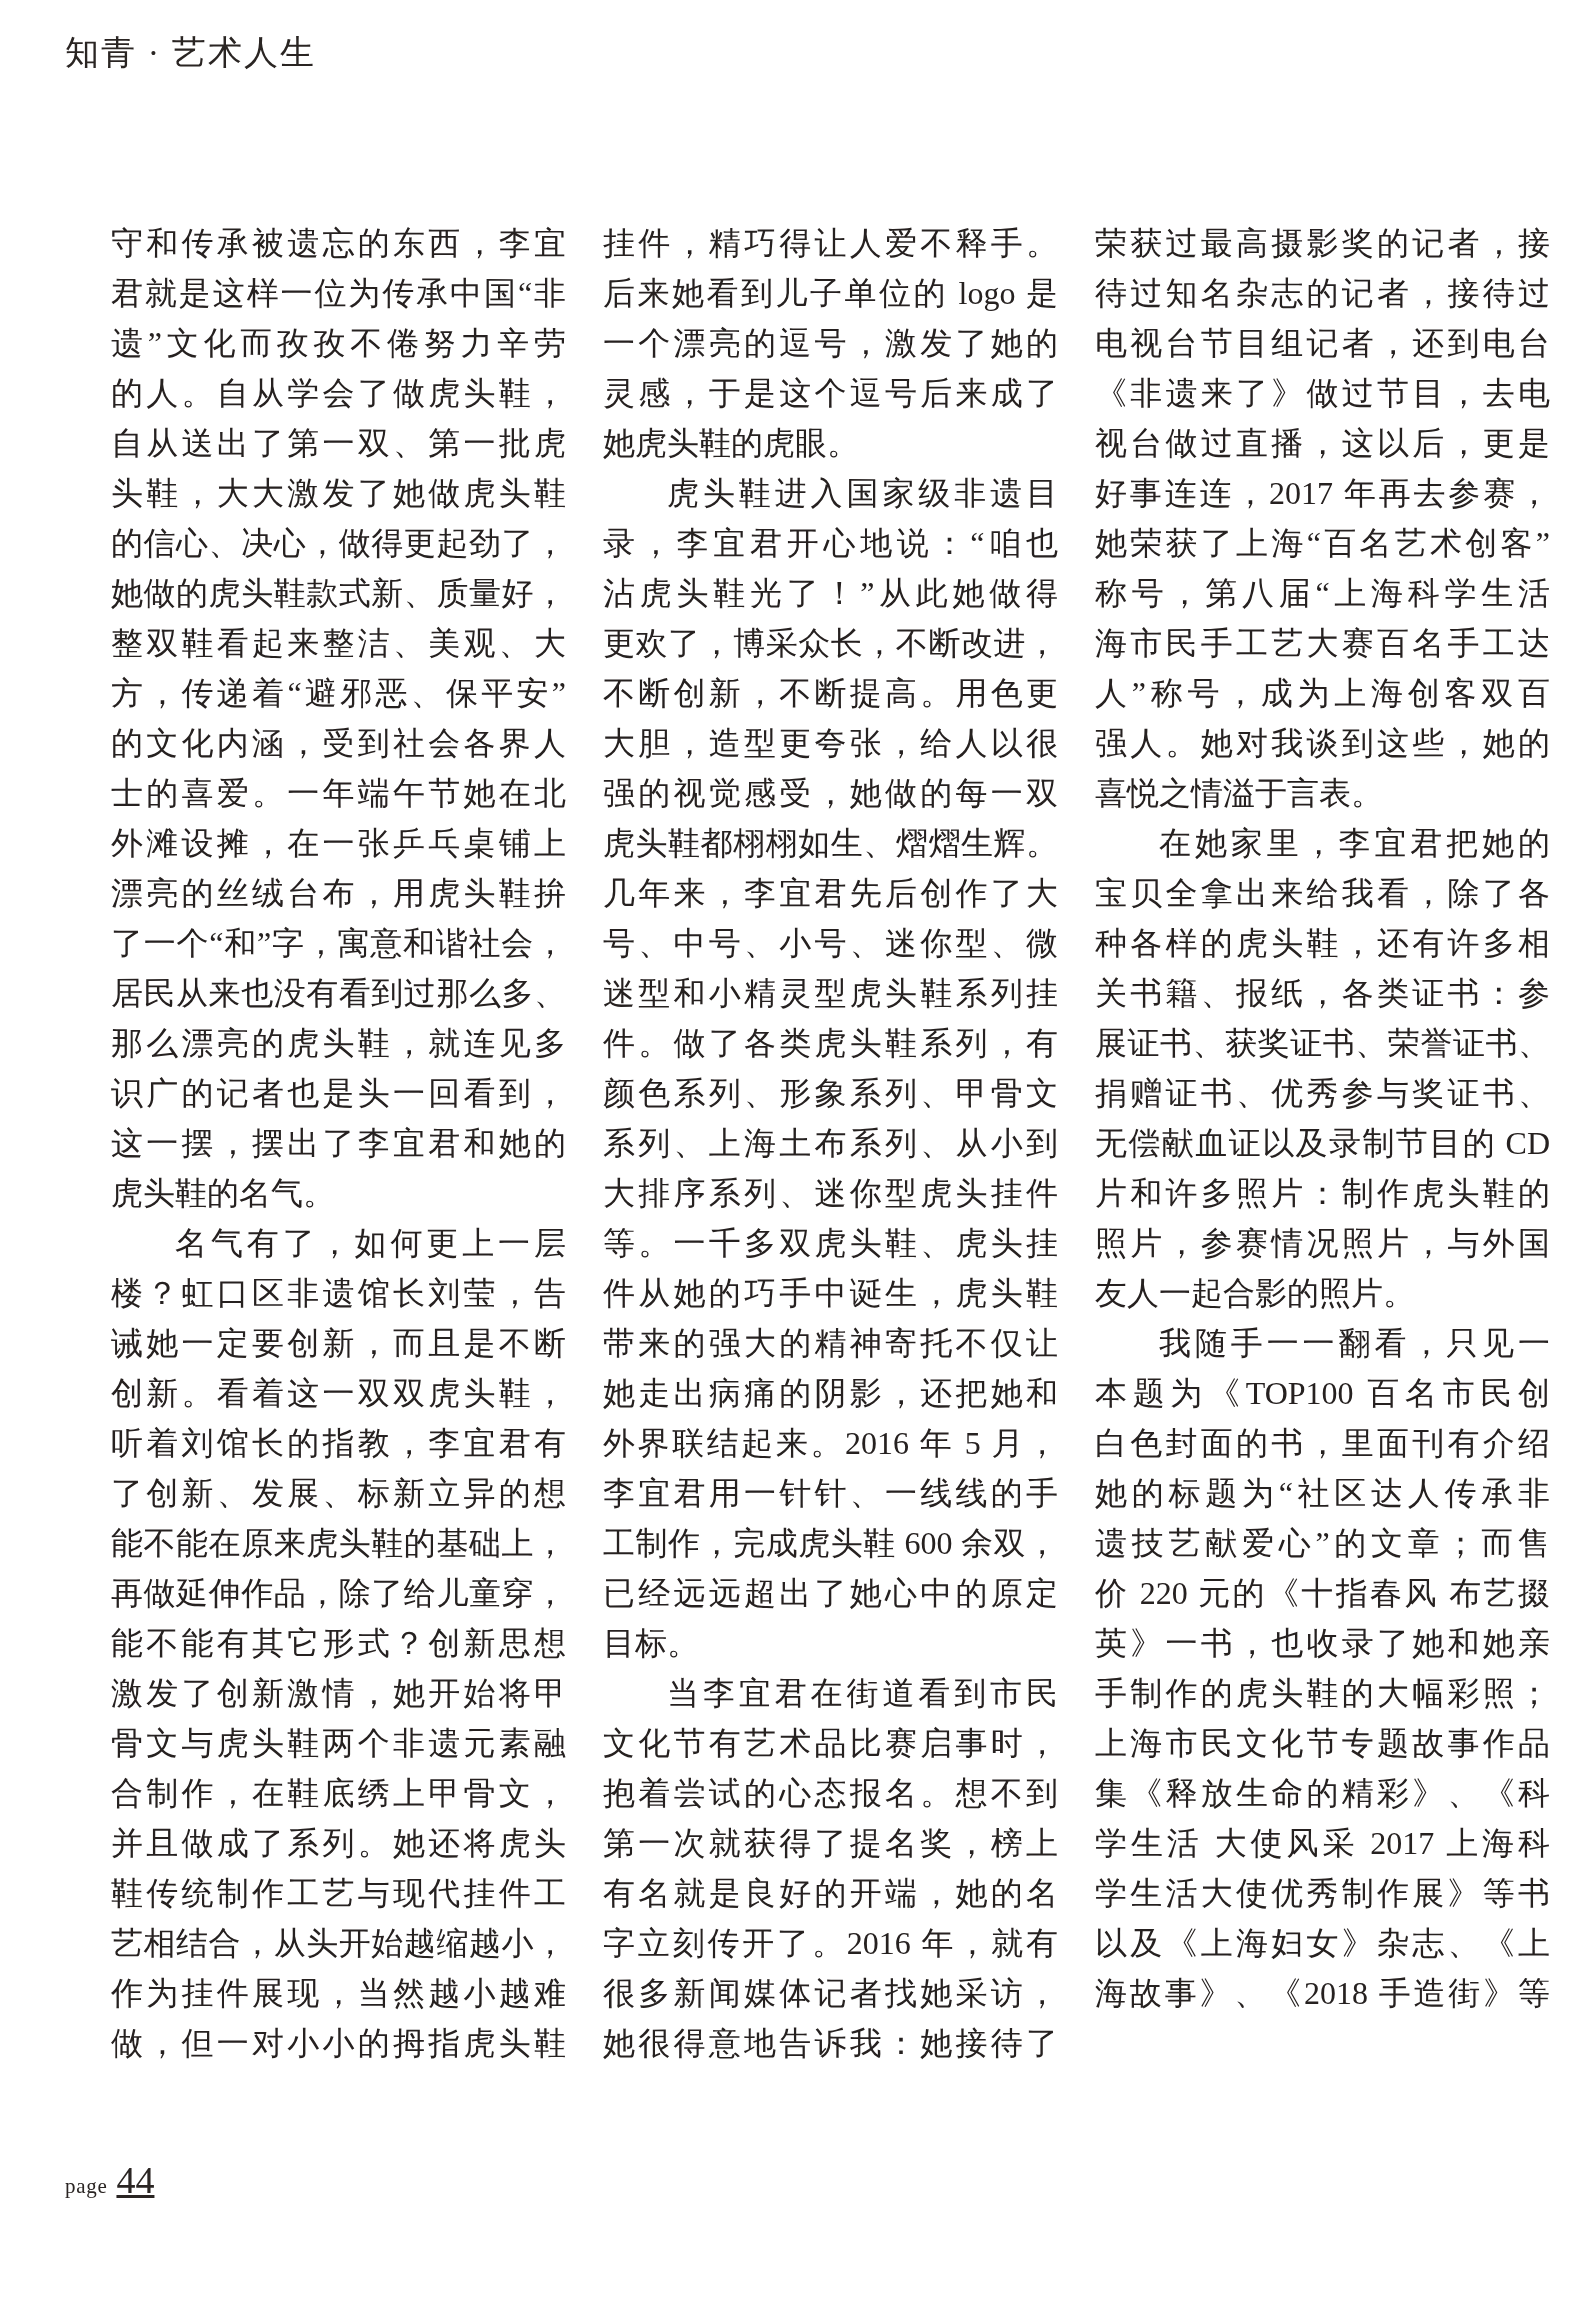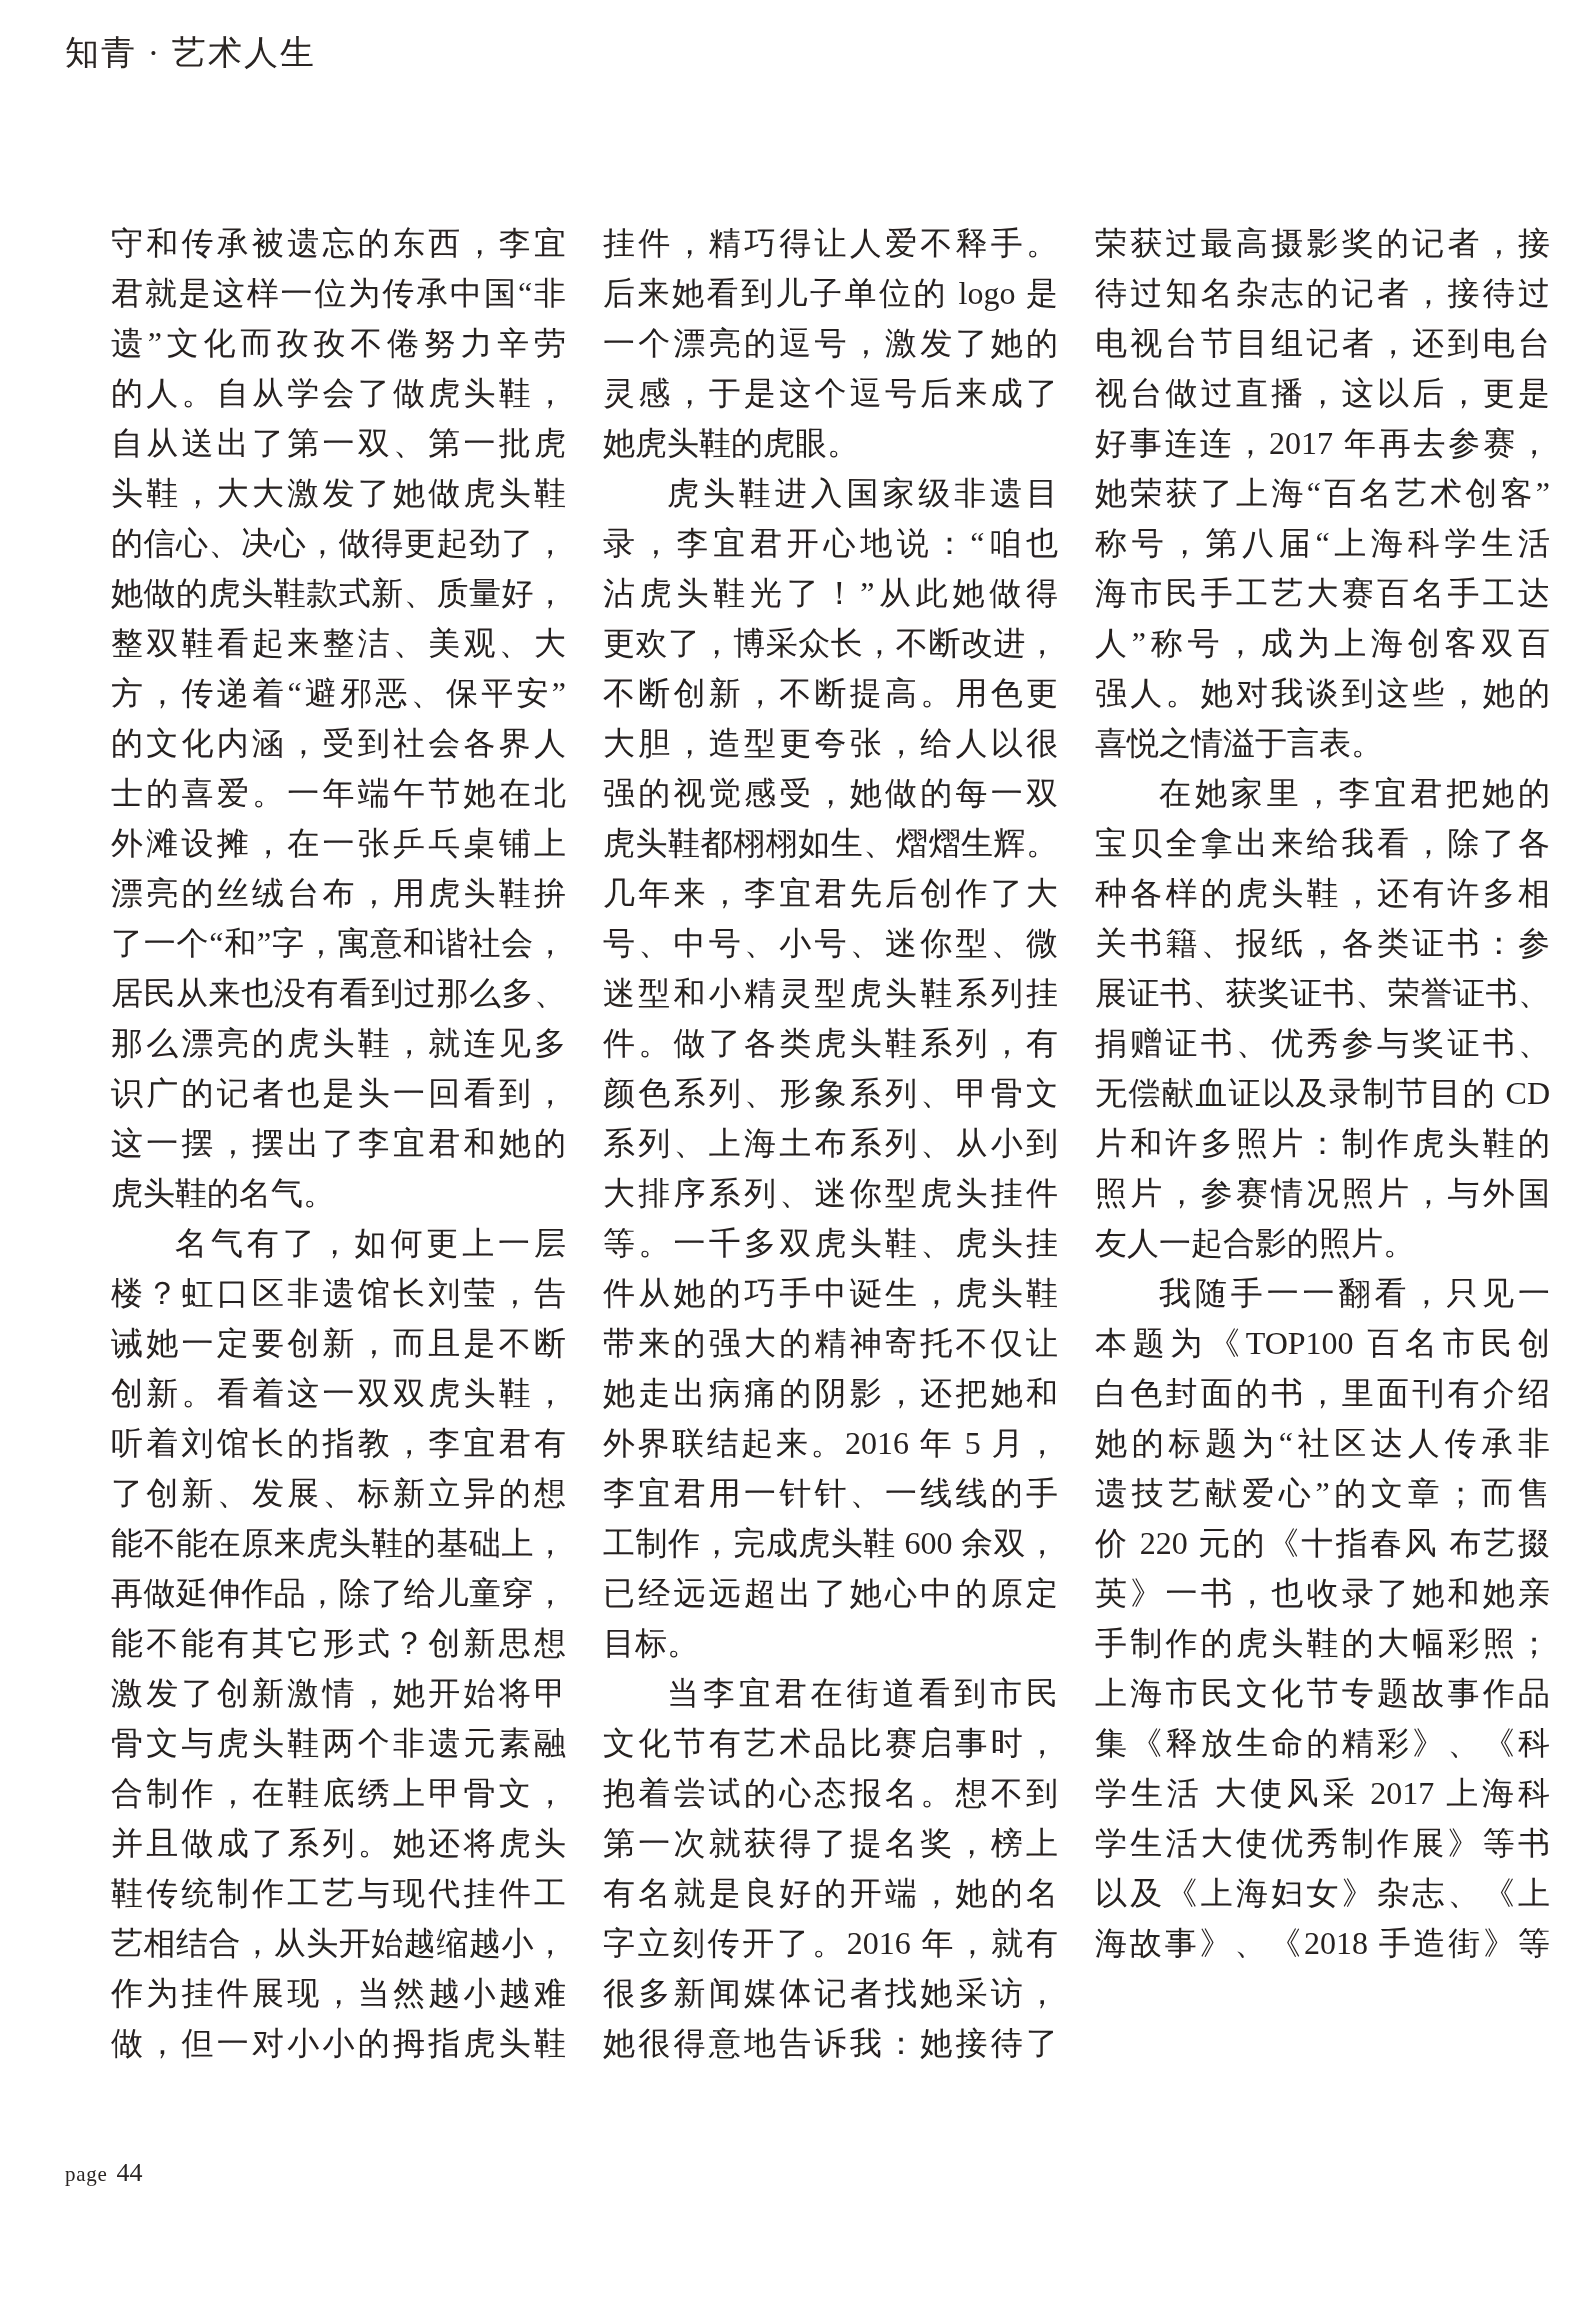--- a/index.html
+++ b/index.html
@@ -49,21 +49,21 @@
   #footer {
     position: absolute;
     left: 65px;
     top: 2158px;
     display: flex;
     align-items: baseline;
     gap: 9px;
     color: #2a2523;
   }
   #footer .pg-label { font-size: 21px; letter-spacing: 0.7px; }
-  #footer .pg-num { font-size: 26px; }
+  #footer .pg-num { font-size: 38px; text-decoration: underline; }
 </style>
 </head>
 <body>
 
 <div id="page">
   <div id="header">知青 · 艺术人生</div>
 
   <div id="columns">
     <div class="column">
         <div class="line">守和传承被遗忘的东西，李宜</div>
@@ -140,20 +140,21 @@
         <div class="line">第一次就获得了提名奖，榜上</div>
         <div class="line">有名就是良好的开端，她的名</div>
         <div class="line">字立刻传开了。2016 年，就有</div>
         <div class="line">很多新闻媒体记者找她采访，</div>
         <div class="line">她很得意地告诉我：她接待了</div>
       </div>
     <div class="column">
         <div class="line">荣获过最高摄影奖的记者，接</div>
         <div class="line">待过知名杂志的记者，接待过</div>
         <div class="line">电视台节目组记者，还到电台</div>
+        <div class="line">《非遗来了》做过节目，去电</div>
         <div class="line">视台做过直播，这以后，更是</div>
         <div class="line">好事连连，2017 年再去参赛，</div>
         <div class="line">她荣获了上海“百名艺术创客”</div>
         <div class="line">称号，第八届“上海科学生活</div>
         <div class="line">海市民手工艺大赛百名手工达</div>
         <div class="line">人”称号，成为上海创客双百</div>
         <div class="line">强人。她对我谈到这些，她的</div>
         <div class="line end">喜悦之情溢于言表。</div>
         <div class="line indent">在她家里，李宜君把她的</div>
         <div class="line">宝贝全拿出来给我看，除了各</div>

